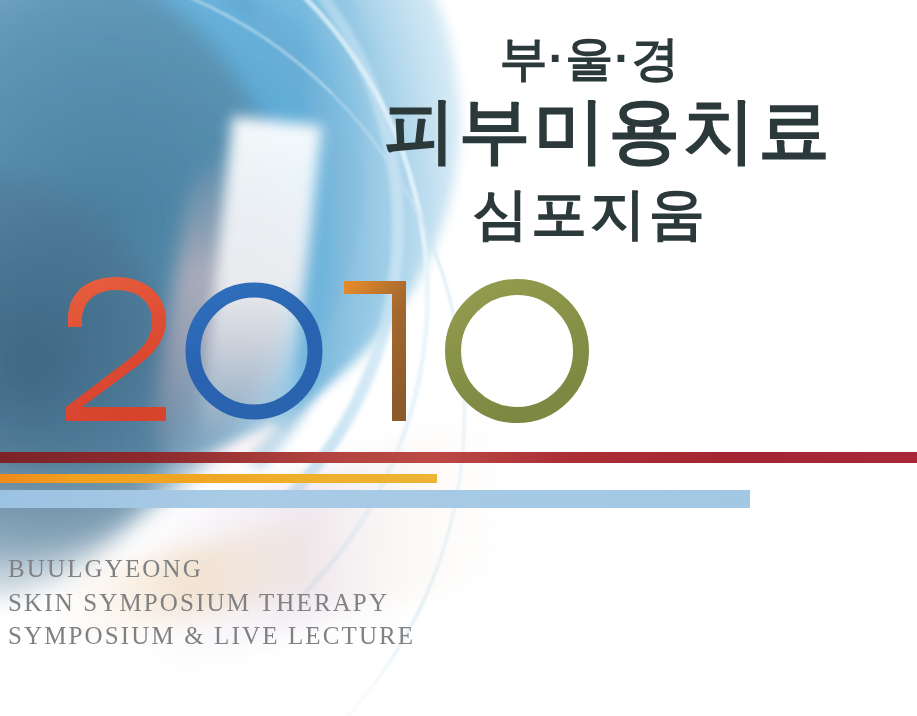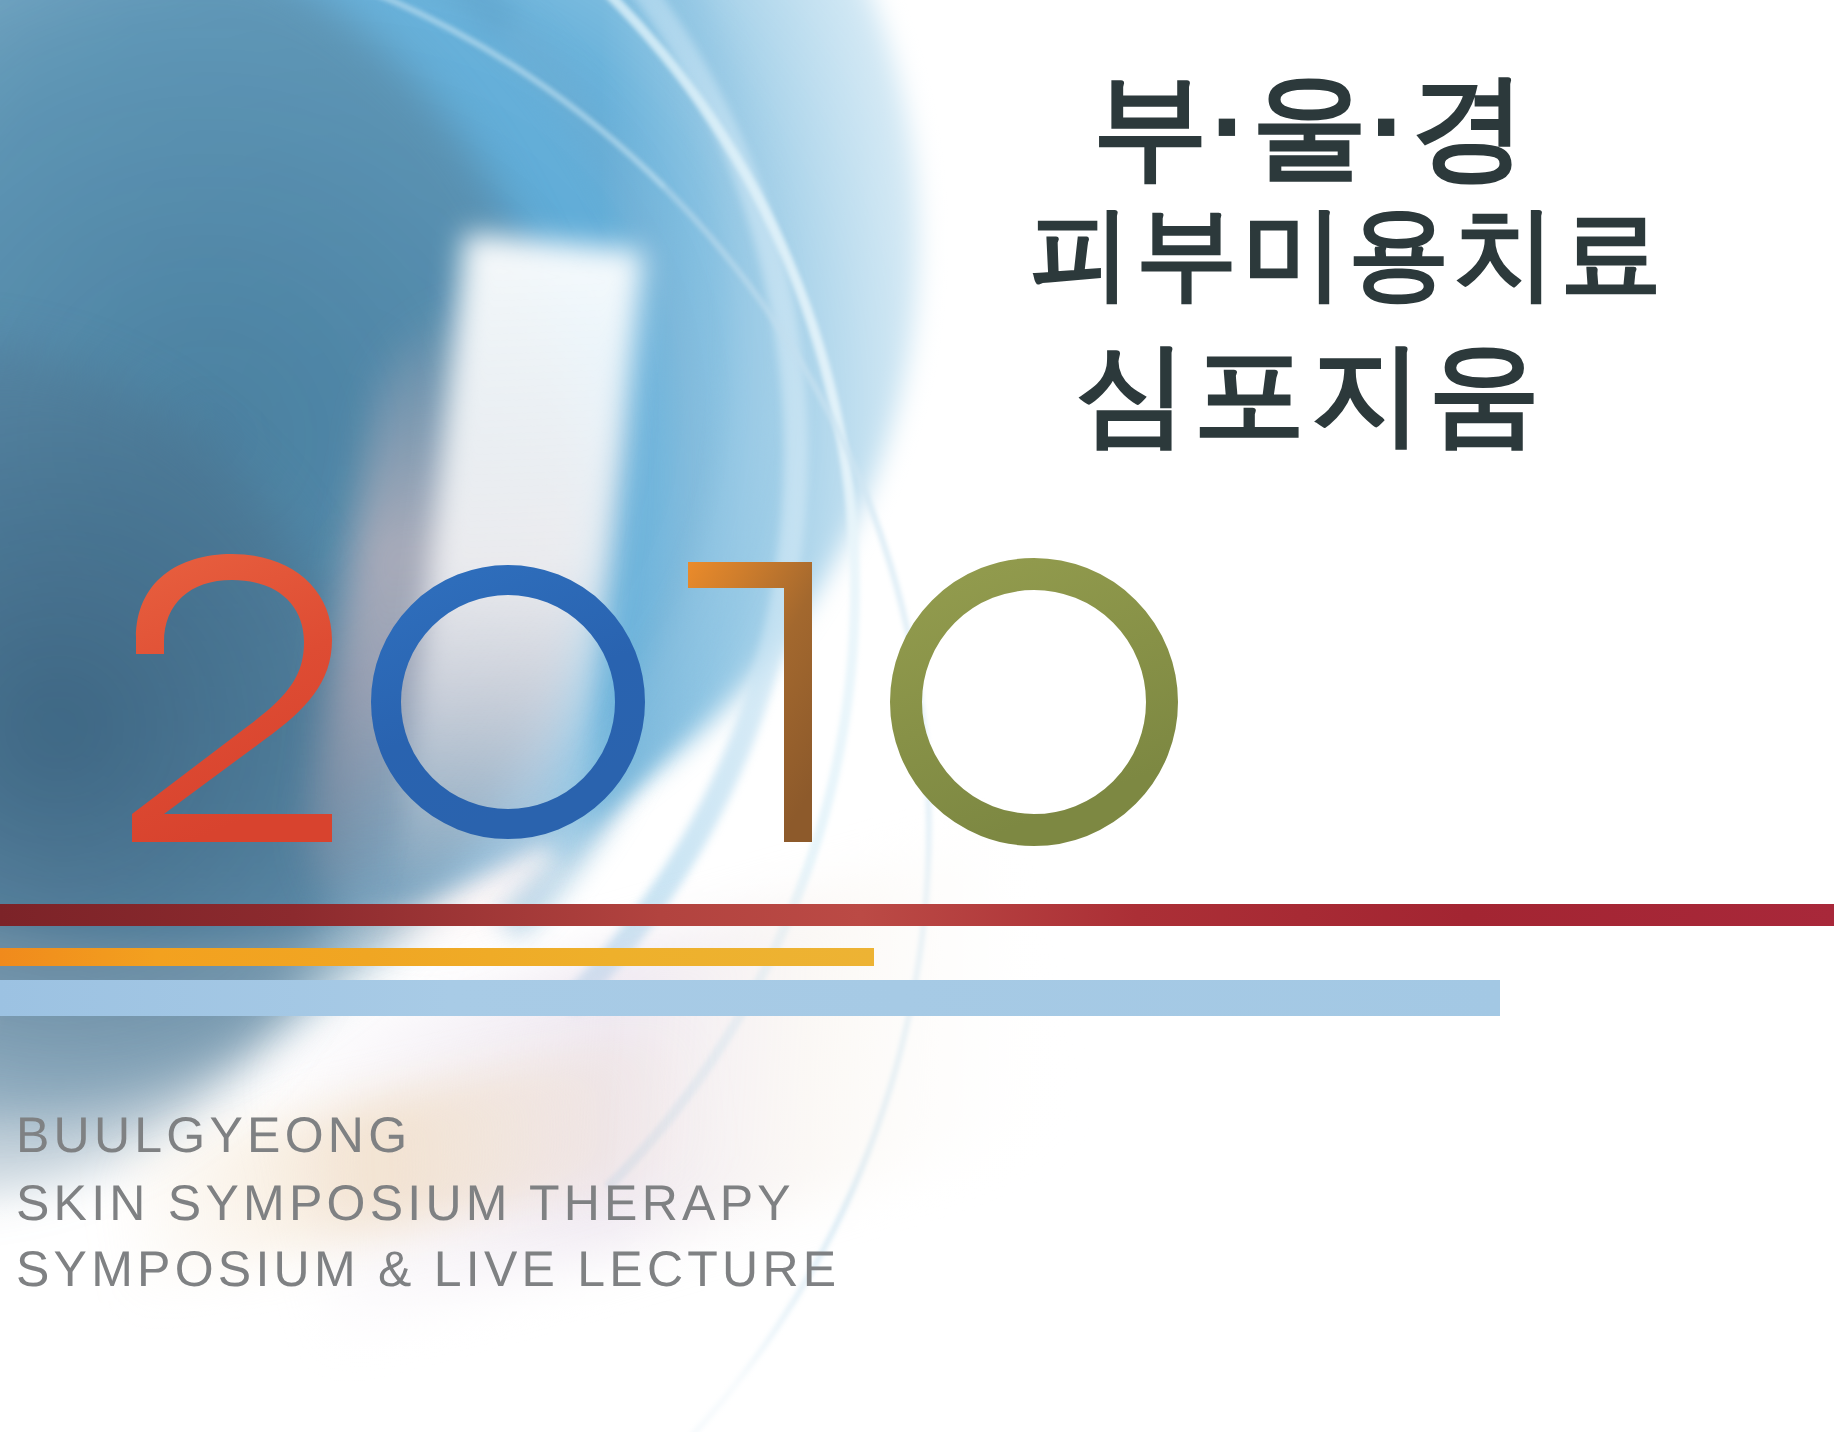--- a/index.html
+++ b/index.html
@@ -240,31 +240,31 @@
     text-align:center;
     color:#2c393b;
     font-family:"Liberation Sans", sans-serif;
   }
   .kr-line{
     display:block;
     font-weight:700;
     letter-spacing:.04em;
     white-space:nowrap;
   }
-  .kr-line1{font-size:58px; line-height:1.04; letter-spacing:.02em;}
-  .kr-line2{font-size:51px; line-height:1.30;margin-left:37px;}
+  .kr-line1{font-size:48px; line-height:1.04; letter-spacing:.02em;}
+  .kr-line2{font-size:72px; line-height:1.30;margin-left:37px;}
   .kr-line3{font-size:56px; line-height:1.30; letter-spacing:.05em;}
 
   
   .en-block{
     position:absolute;
     left:8px;
     top:552px;
     color:#7f8183;
-    font-family:Liberation Sans, sans-serif;
+    font-family:Liberation Serif, serif;
     font-weight:300;
     font-size:25px;
     line-height:1.34;
     letter-spacing:.085em;
   }
   .en-line{display:block;white-space:nowrap;}
 </style>
 </head>
 <body>
 

